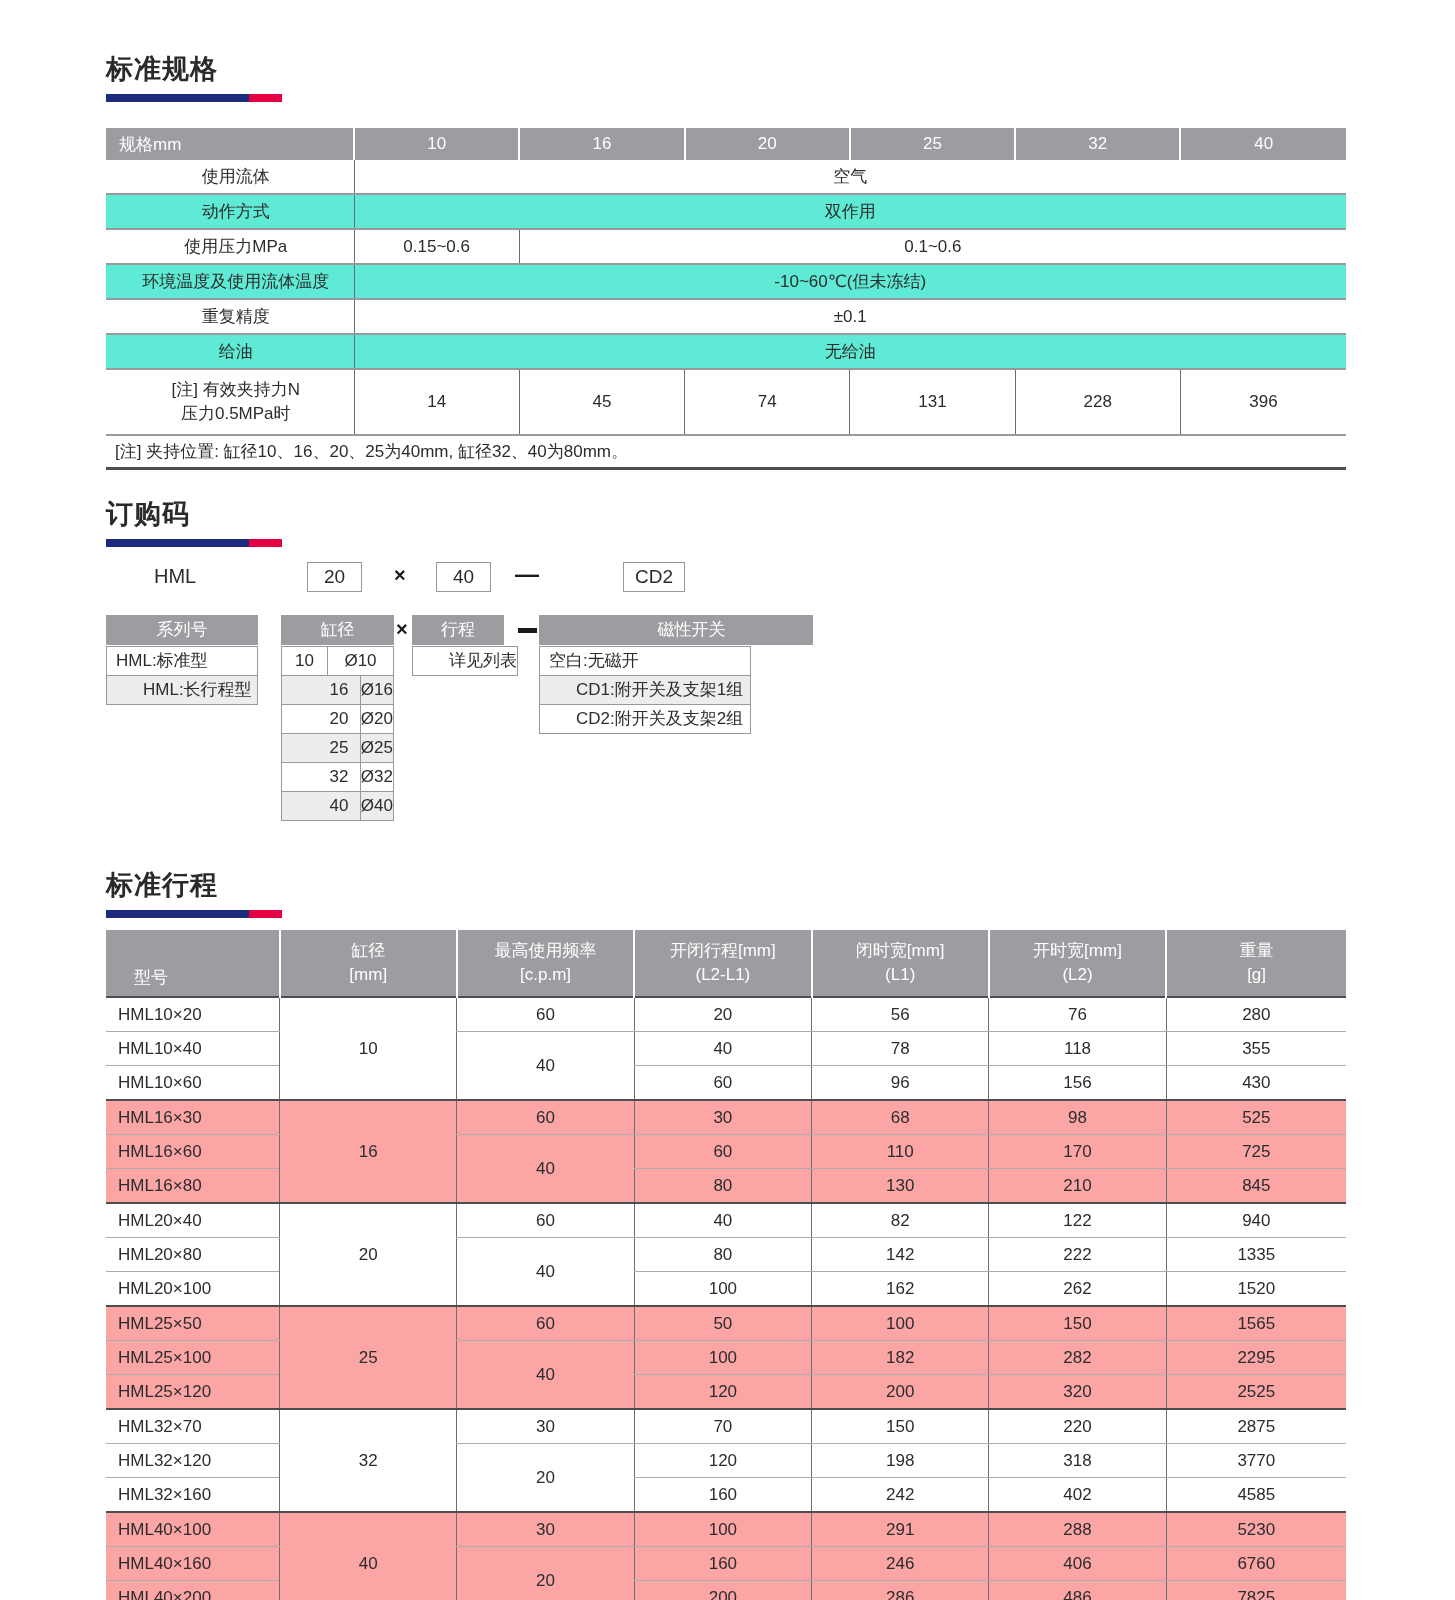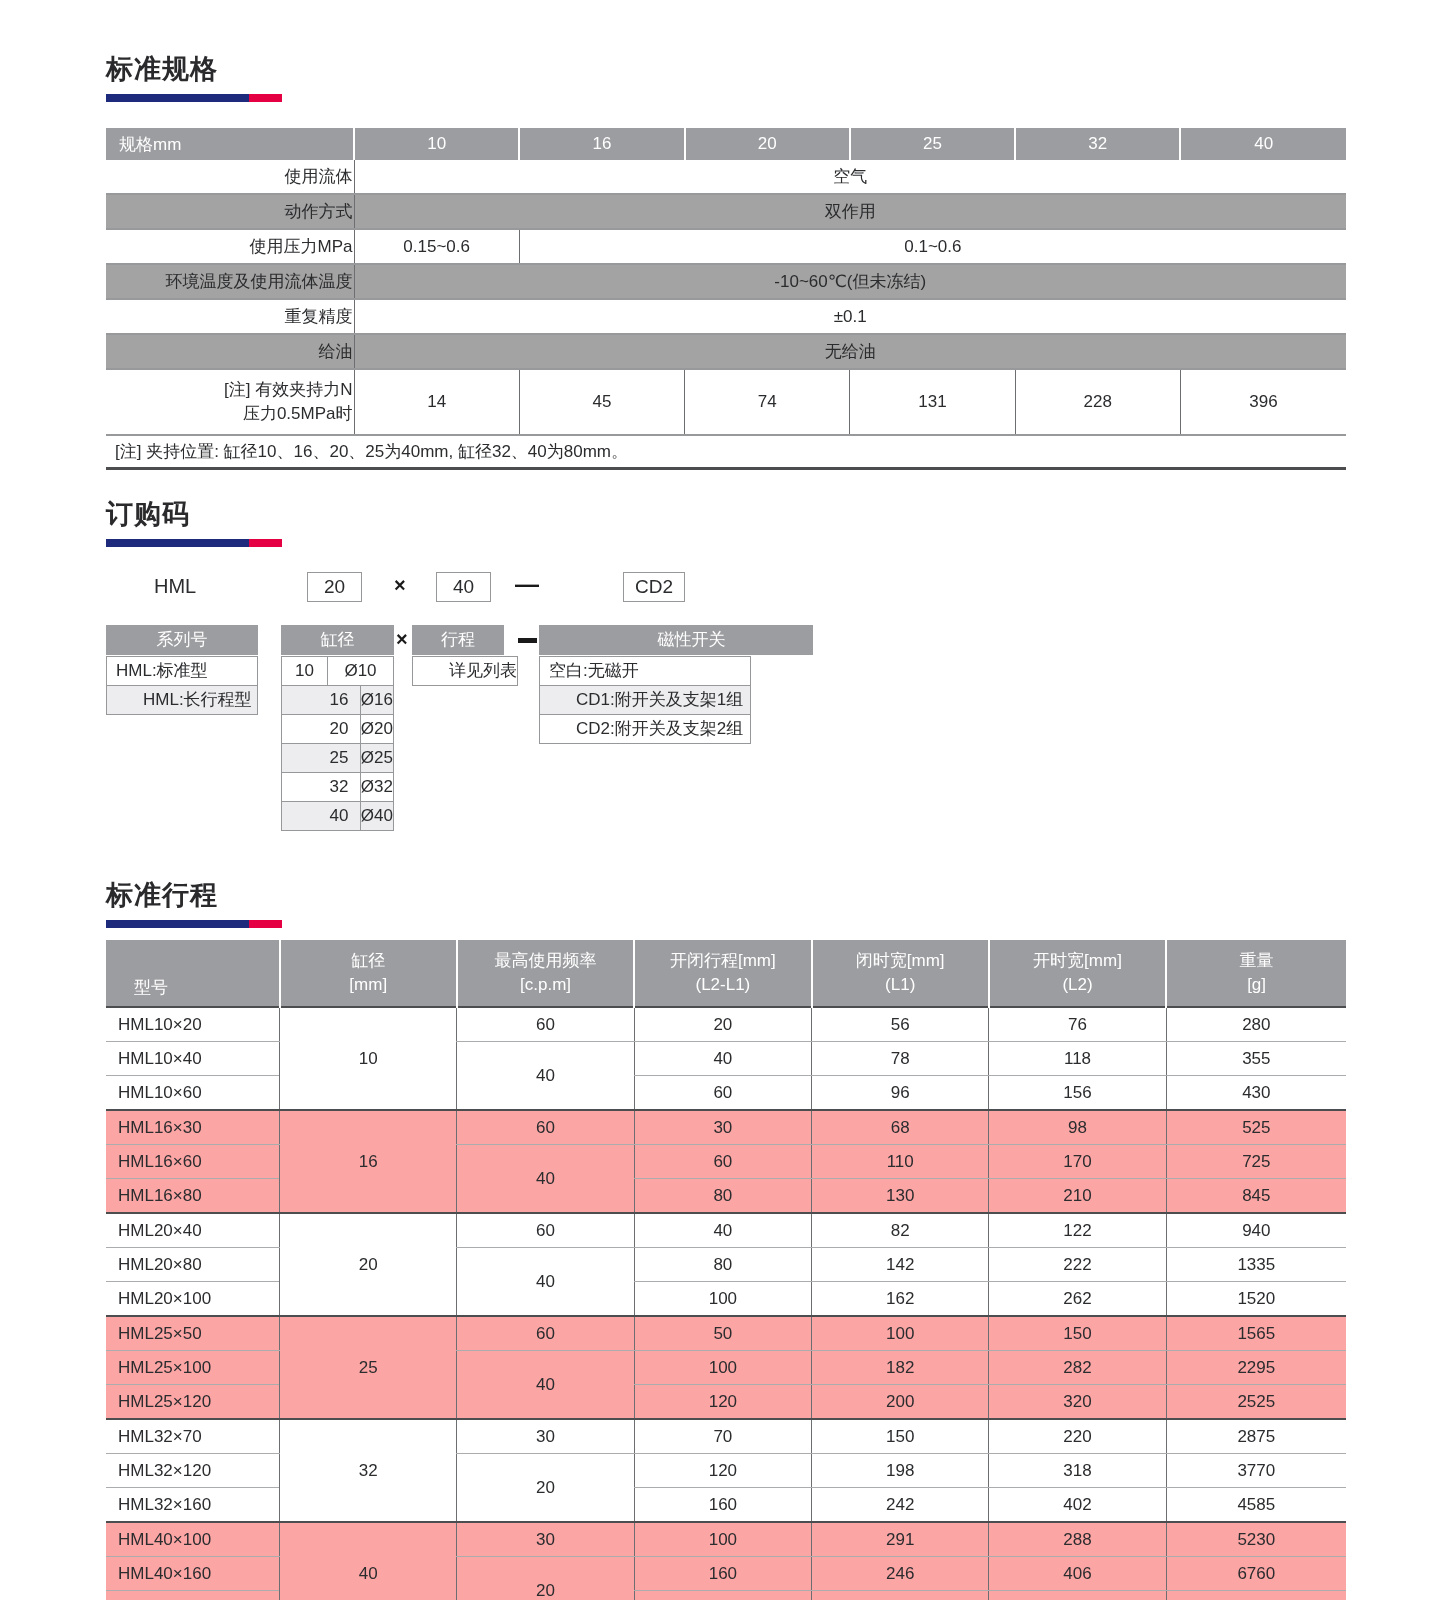--- a/index.html
+++ b/index.html
@@ -13,31 +13,31 @@
   .rule-blue{width:143px;background:#1e2b7d;}
   .rule-red{flex:1;background:#e40043;}
 
   
   #spec-table{width:100%;border-collapse:collapse;table-layout:fixed;font-size:17px;margin-top:26px;}
   #spec-table th{background:#9c9da0;color:#fff;font-weight:400;height:30px;text-align:center;}
   #spec-table th.lab{text-align:left;padding-left:13px;}
   #spec-table th + th{border-left:2px solid #ffffff;}
   #spec-table tbody tr{border-bottom:2px solid #98999b;}
   #spec-table td{height:31px;}
-  #spec-table td.label{text-align:right;padding-left:13px;}
+  #spec-table td.label{text-align:center;padding-left:13px;}
   #spec-table td.data{text-align:center;border-left:1px solid #6d6e71;}
-  #spec-table tr.shade{background:#a3a3a3;}
+  #spec-table tr.shade{background:#5eead4;}
   #spec-table tr.tall td{height:62px;}
   #spec-table tr.tall td.label div{line-height:24px;}
   .spec-note{height:31px;line-height:31px;font-size:17px;padding-left:9px;
              border-bottom:3px solid #4c4d4f;}
 
   
   .order-wrap{margin-top:27px;}
-  .order-diagram{position:relative;height:268px;margin-top:25px;font-size:17px;}
+  .order-diagram{position:relative;height:268px;margin-top:15px;font-size:17px;}
   .ocode-series{position:absolute;left:48px;top:3px;font-size:20px;color:#2b2c2e;}
   .obox{position:absolute;top:0;height:28px;line-height:28px;border:1px solid #97989a;
         background:#fff;text-align:center;font-size:19px;}
   #obox-bore{left:201px;width:53px;}
   #obox-stroke{left:330px;width:53px;}
   #obox-switch{left:517px;width:60px;}
   .osym{position:absolute;font-weight:700;color:#1a1a1a;}
   #osym-times{left:288px;top:2px;font-size:20px;}
   #osym-dash{left:409px;top:-2px;font-size:24px;}
   .obar{position:absolute;top:53px;height:30px;line-height:30px;background:#9c9da0;

